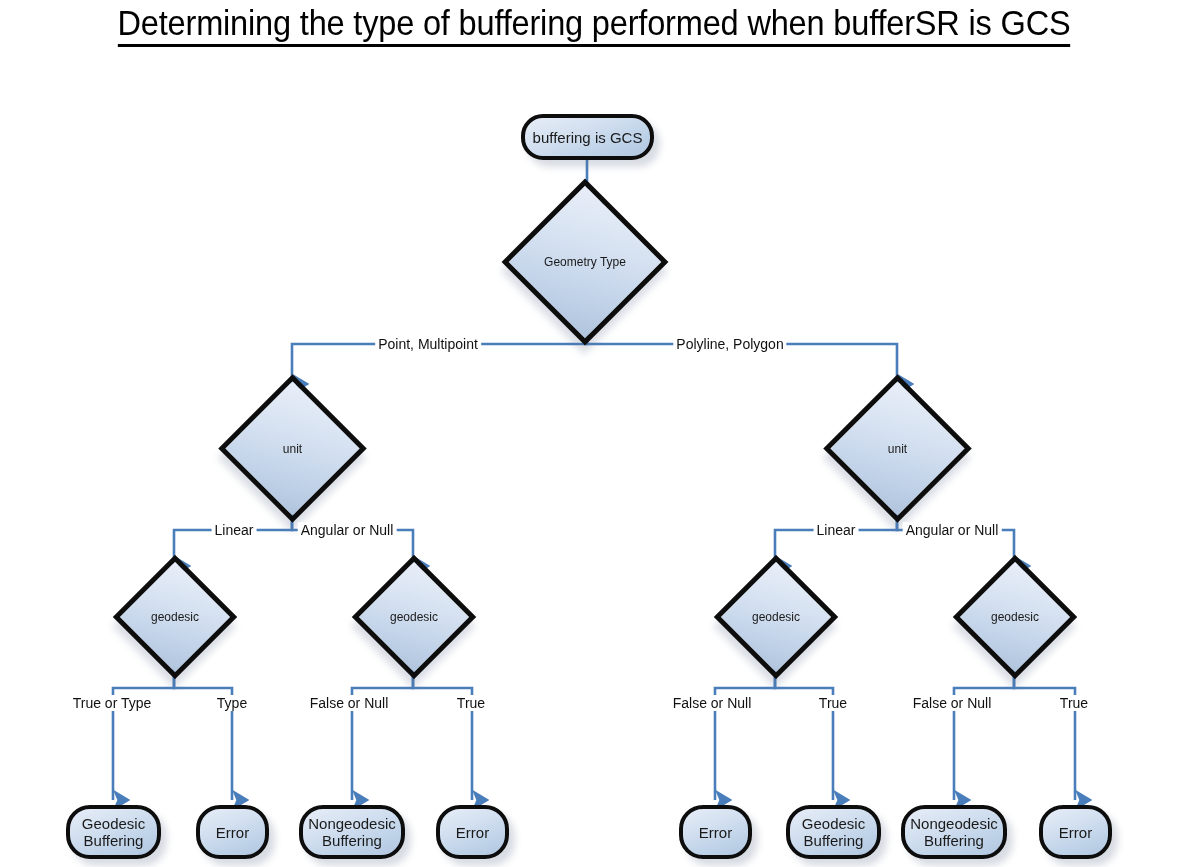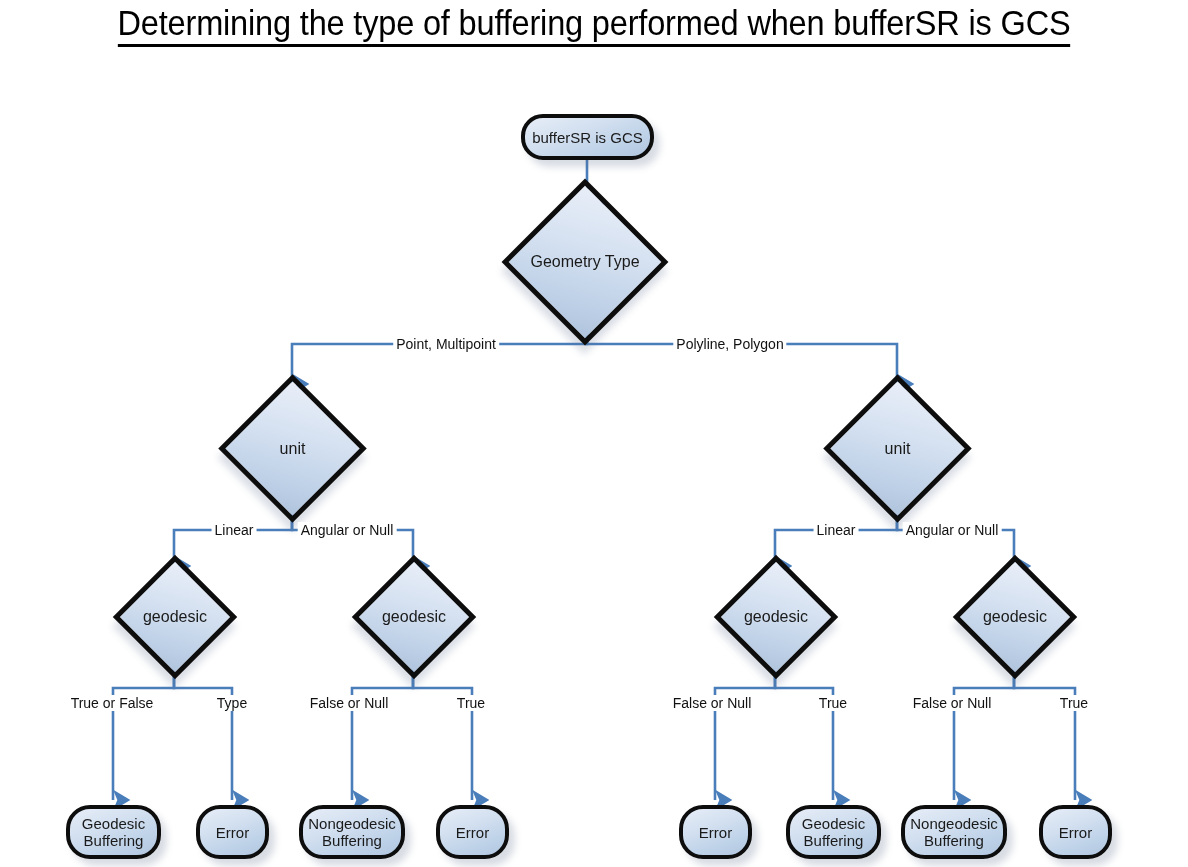--- a/index.html
+++ b/index.html
@@ -35,21 +35,21 @@
   
   .dia{background:transparent;}
   .dia .shape{
     position:absolute;left:0;top:0;width:100%;height:100%;
     background:linear-gradient(150deg,#e8eef8 0%,#d5e1f1 40%,#c0d2e8 75%,#b0c4dd 100%);
     border:5px solid #0d0d0d;
     transform:rotate(45deg);
     box-shadow:6px 7px 7px rgba(90,110,140,0.22);
     box-sizing:border-box;
   }
-  .dia .txt{position:relative;z-index:2;font-size:16px;line-height:16px;text-align:center;}
+  .dia .txt{position:relative;z-index:2;font-size:12px;line-height:16px;text-align:center;}
 
   .elabel{
     position:absolute;white-space:nowrap;font-size:14px;line-height:16px;
     color:#111;background:#ffffff;padding:0 3px;z-index:5;
     transform:translate(-50%,-50%);
   }
 </style>
 </head>
 <body>
 
@@ -87,21 +87,21 @@
 
       <path d="M 775 662 L 775 688 L 715 688 L 715 800"></path>
       <path d="M 775 662 L 775 688 L 833 688 L 833 800"></path>
 
       <path d="M 1014 662 L 1014 688 L 954 688 L 954 800"></path>
       <path d="M 1014 662 L 1014 688 L 1075 688 L 1075 800"></path>
     </g>
   </svg>
 
   <div class="node term" style="left:521px;top:114px;width:133px;height:46px;border-radius:22px;">
-    <span>bufferSR is GCS</span>
+    <span>buffering is GCS</span>
   </div>
 
   <div class="node dia" style="left:526px;top:203px;width:118px;height:118px;">
     <span class="shape"></span>
     <span class="txt">Geometry Type</span>
   </div>
 
   <div class="node dia" style="left:240px;top:396px;width:105px;height:105px;">
     <span class="shape"></span>
     <span class="txt">unit</span>
@@ -150,29 +150,29 @@
   <div class="node term" style="left:786px;top:805px;width:95px;height:54px;border-radius:24px;">
     <span>Geodesic Buffering</span>
   </div>
   <div class="node term" style="left:901px;top:805px;width:106px;height:54px;border-radius:24px;">
     <span>Nongeodesic Buffering</span>
   </div>
   <div class="node term" style="left:1039px;top:805px;width:73px;height:54px;border-radius:24px;">
     <span>Error</span>
   </div>
 
-  <div class="elabel" style="left:446px;top:344px;">Point, Multipoint</div>
+  <div class="elabel" style="left:428px;top:344px;">Point, Multipoint</div>
   <div class="elabel" style="left:730px;top:344px;">Polyline, Polygon</div>
 
   <div class="elabel" style="left:234px;top:530px;">Linear</div>
   <div class="elabel" style="left:347px;top:530px;">Angular or Null</div>
   <div class="elabel" style="left:836px;top:530px;">Linear</div>
   <div class="elabel" style="left:952px;top:530px;">Angular or Null</div>
 
-  <div class="elabel" style="left:112px;top:703px;">True or False</div>
+  <div class="elabel" style="left:112px;top:703px;">True or Type</div>
   <div class="elabel" style="left:232px;top:703px;">Type</div>
 
   <div class="elabel" style="left:349px;top:703px;">False or Null</div>
   <div class="elabel" style="left:471px;top:703px;">True</div>
 
   <div class="elabel" style="left:712px;top:703px;">False or Null</div>
   <div class="elabel" style="left:833px;top:703px;">True</div>
 
   <div class="elabel" style="left:952px;top:703px;">False or Null</div>
   <div class="elabel" style="left:1074px;top:703px;">True</div>

